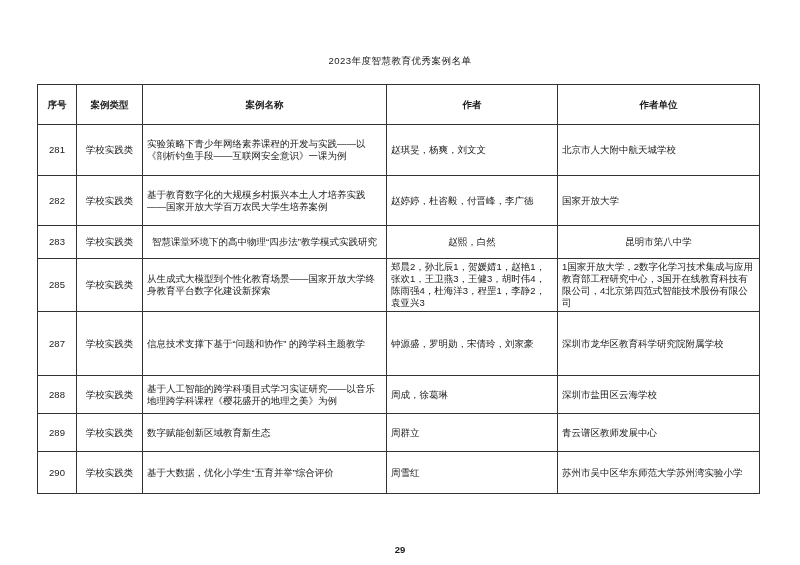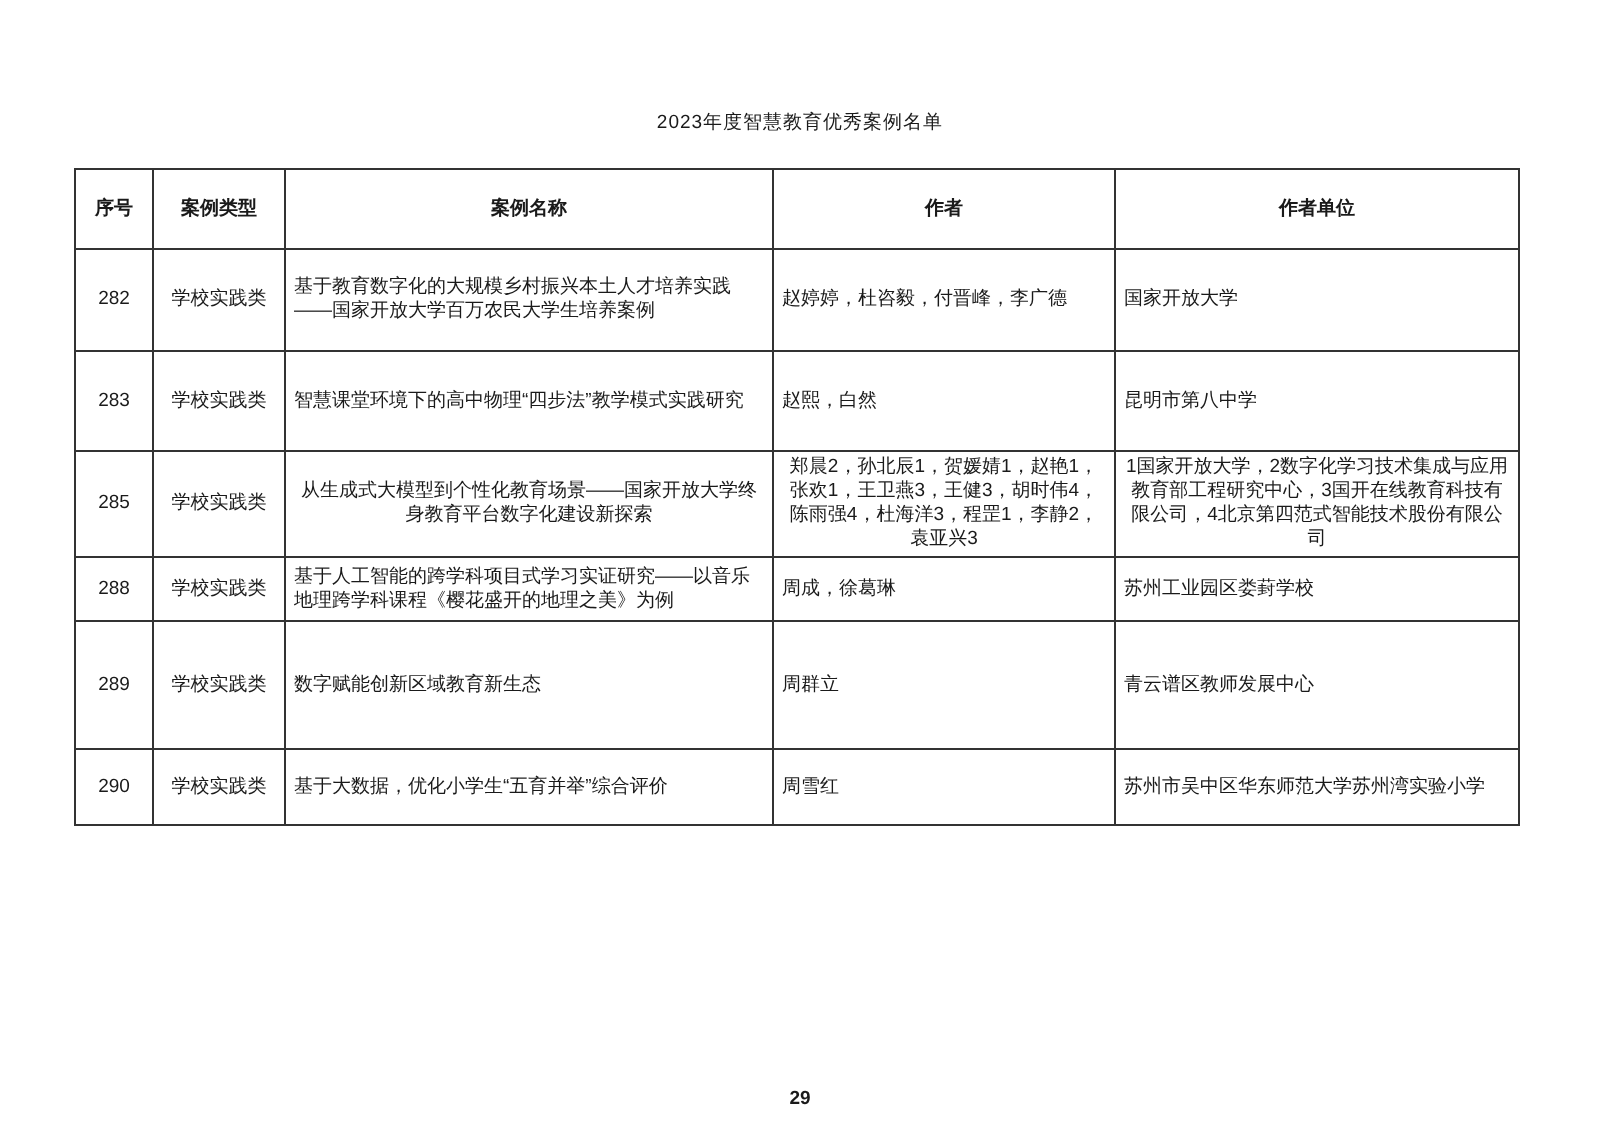--- a/index.html
+++ b/index.html
@@ -90,20 +90,27 @@
       <tr>
         <th>序号</th>
         <th>案例类型</th>
         <th>案例名称</th>
         <th>作者</th>
         <th>作者单位</th>
       </tr>
     </thead>
     <tbody id="table-body">
         <tr>
+          <td class="col-no">281</td>
+          <td class="col-type">学校实践类</td>
+          <td class="col-name">实验策略下青少年网络素养课程的开发与实践——以《剖析钓鱼手段——互联网安全意识》一课为例</td>
+          <td class="col-authors">赵琪旻，杨爽，刘文文</td>
+          <td class="col-org">北京市人大附中航天城学校</td>
+        </tr>
+        <tr>
           <td class="col-no">282</td>
           <td class="col-type">学校实践类</td>
           <td class="col-name">基于教育数字化的大规模乡村振兴本土人才培养实践——国家开放大学百万农民大学生培养案例</td>
           <td class="col-authors">赵婷婷，杜咨毅，付晋峰，李广德</td>
           <td class="col-org">国家开放大学</td>
         </tr>
         <tr>
           <td class="col-no">283</td>
           <td class="col-type">学校实践类</td>
           <td class="col-name">智慧课堂环境下的高中物理“四步法”教学模式实践研究</td>
@@ -111,25 +118,32 @@
           <td class="col-org">昆明市第八中学</td>
         </tr>
         <tr>
           <td class="col-no">285</td>
           <td class="col-type">学校实践类</td>
           <td class="col-name">从生成式大模型到个性化教育场景——国家开放大学终身教育平台数字化建设新探索</td>
           <td class="col-authors">郑晨2，孙北辰1，贺媛婧1，赵艳1，张欢1，王卫燕3，王健3，胡时伟4，陈雨强4，杜海洋3，程罡1，李静2，袁亚兴3</td>
           <td class="col-org">1国家开放大学，2数字化学习技术集成与应用教育部工程研究中心，3国开在线教育科技有限公司，4北京第四范式智能技术股份有限公司</td>
         </tr>
         <tr>
+          <td class="col-no">287</td>
+          <td class="col-type">学校实践类</td>
+          <td class="col-name">信息技术支撑下基于“问题和协作” 的跨学科主题教学</td>
+          <td class="col-authors">钟源盛，罗明勋，宋倩玲，刘家豪</td>
+          <td class="col-org">深圳市龙华区教育科学研究院附属学校</td>
+        </tr>
+        <tr>
           <td class="col-no">288</td>
           <td class="col-type">学校实践类</td>
           <td class="col-name">基于人工智能的跨学科项目式学习实证研究——以音乐地理跨学科课程《樱花盛开的地理之美》为例</td>
           <td class="col-authors">周成，徐葛琳</td>
-          <td class="col-org">苏州工业园区娄葑学校</td>
+          <td class="col-org">深圳市盐田区云海学校</td>
         </tr>
         <tr>
           <td class="col-no">289</td>
           <td class="col-type">学校实践类</td>
           <td class="col-name">数字赋能创新区域教育新生态</td>
           <td class="col-authors">周群立</td>
           <td class="col-org">青云谱区教师发展中心</td>
         </tr>
         <tr>
           <td class="col-no">290</td>

